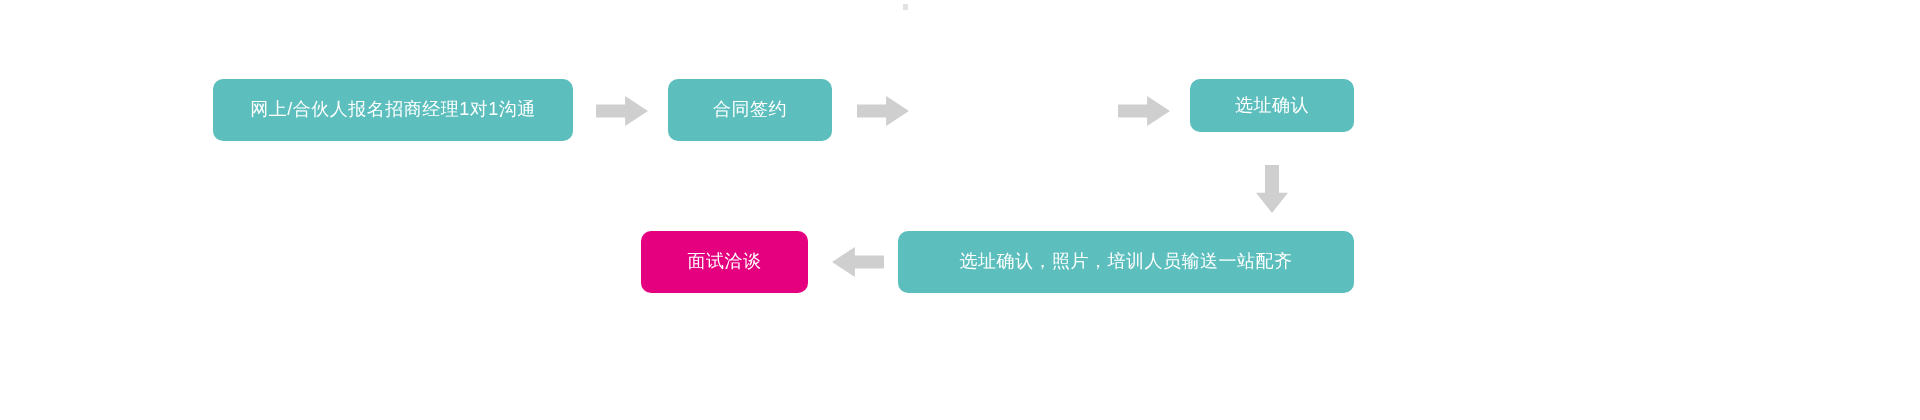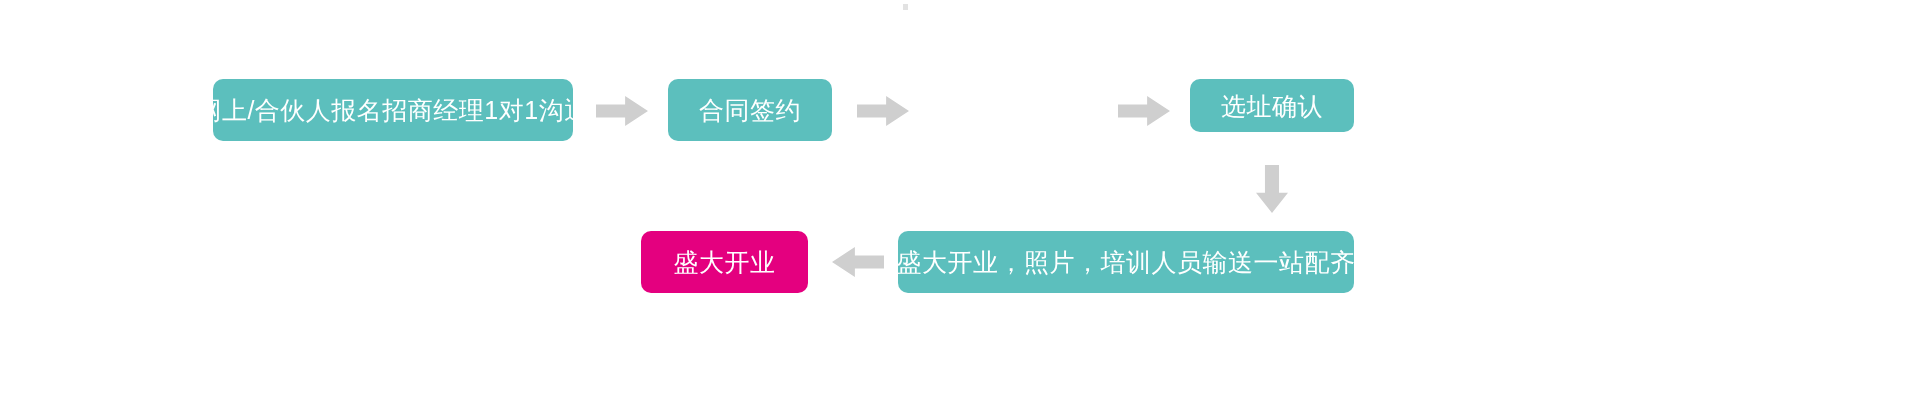--- a/index.html
+++ b/index.html
@@ -22,21 +22,21 @@
 
   
   .node {
     position: absolute;
     display: flex;
     align-items: center;
     justify-content: center;
     box-sizing: border-box;
     border-radius: 10px;
     color: #ffffff;
-    font-size: 25px;
+    font-size: 18px;
     line-height: 1.2;
     letter-spacing: 0.5px;
     white-space: nowrap;
     padding: 0 18px;
     font-weight: 400;
   }
   .node.teal  { background: #5cbfbd; }
   .node.pink  { background: #e4007f; }
 
   
@@ -78,19 +78,19 @@
 
   <div class="arrow right" style="left:857px; top:96px; width:52px; height:30px;"></div>
 
 
   <div class="arrow right" style="left:1118px; top:96px; width:52px; height:30px;"></div>
 
   <div class="node teal" style="left:1190px; top:79px; width:164px; height:53px;">选址确认</div>
 
   <div class="arrow down" style="left:1256px; top:165px; width:32px; height:48px;"></div>
 
-  <div class="node pink" style="left:641px; top:231px; width:167px; height:62px;">盛大开业</div>
+  <div class="node pink" style="left:641px; top:231px; width:167px; height:62px;">面试洽谈</div>
 
   <div class="arrow left" style="left:832px; top:247px; width:52px; height:30px;"></div>
 
-  <div class="node teal" style="left:898px; top:231px; width:456px; height:62px;">盛大开业，照片，培训人员输送一站配齐</div>
+  <div class="node teal" style="left:898px; top:231px; width:456px; height:62px;">选址确认，照片，培训人员输送一站配齐</div>
 
 </div>
 
 </body></html>

